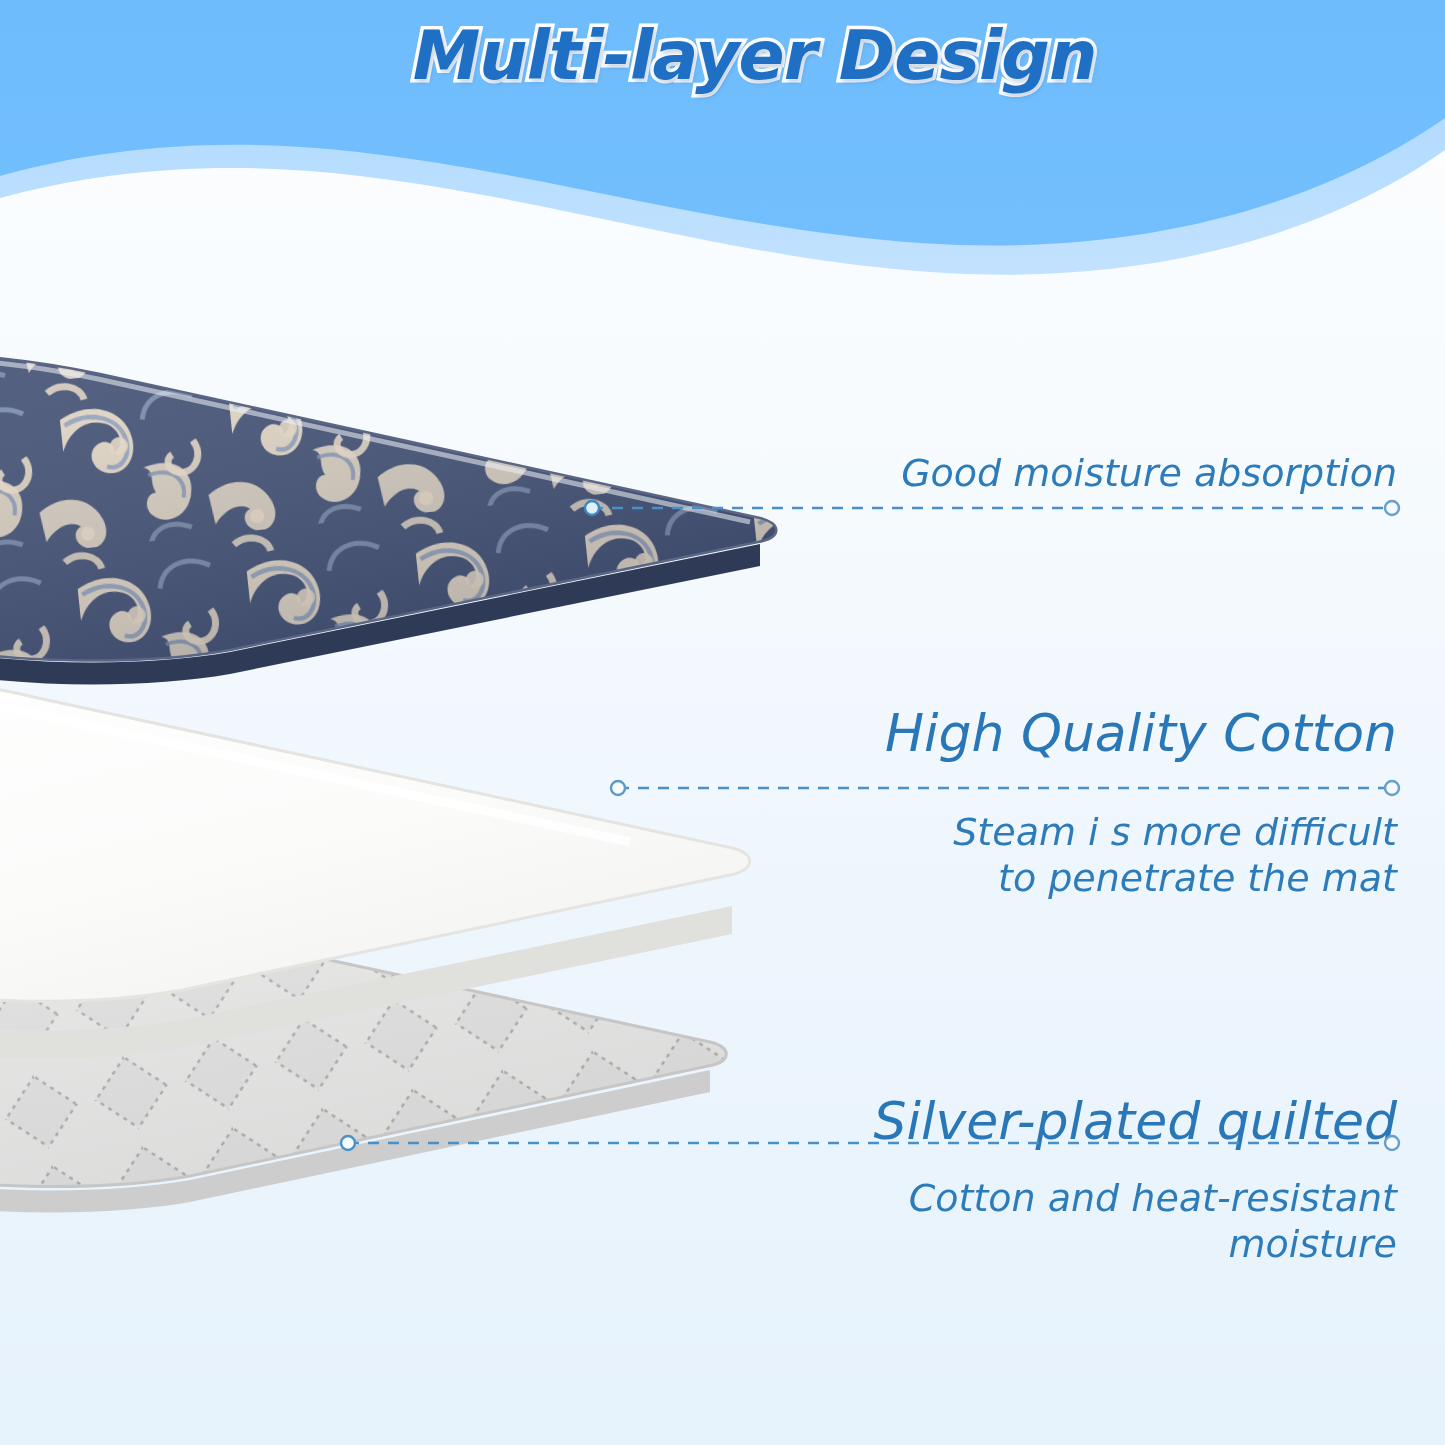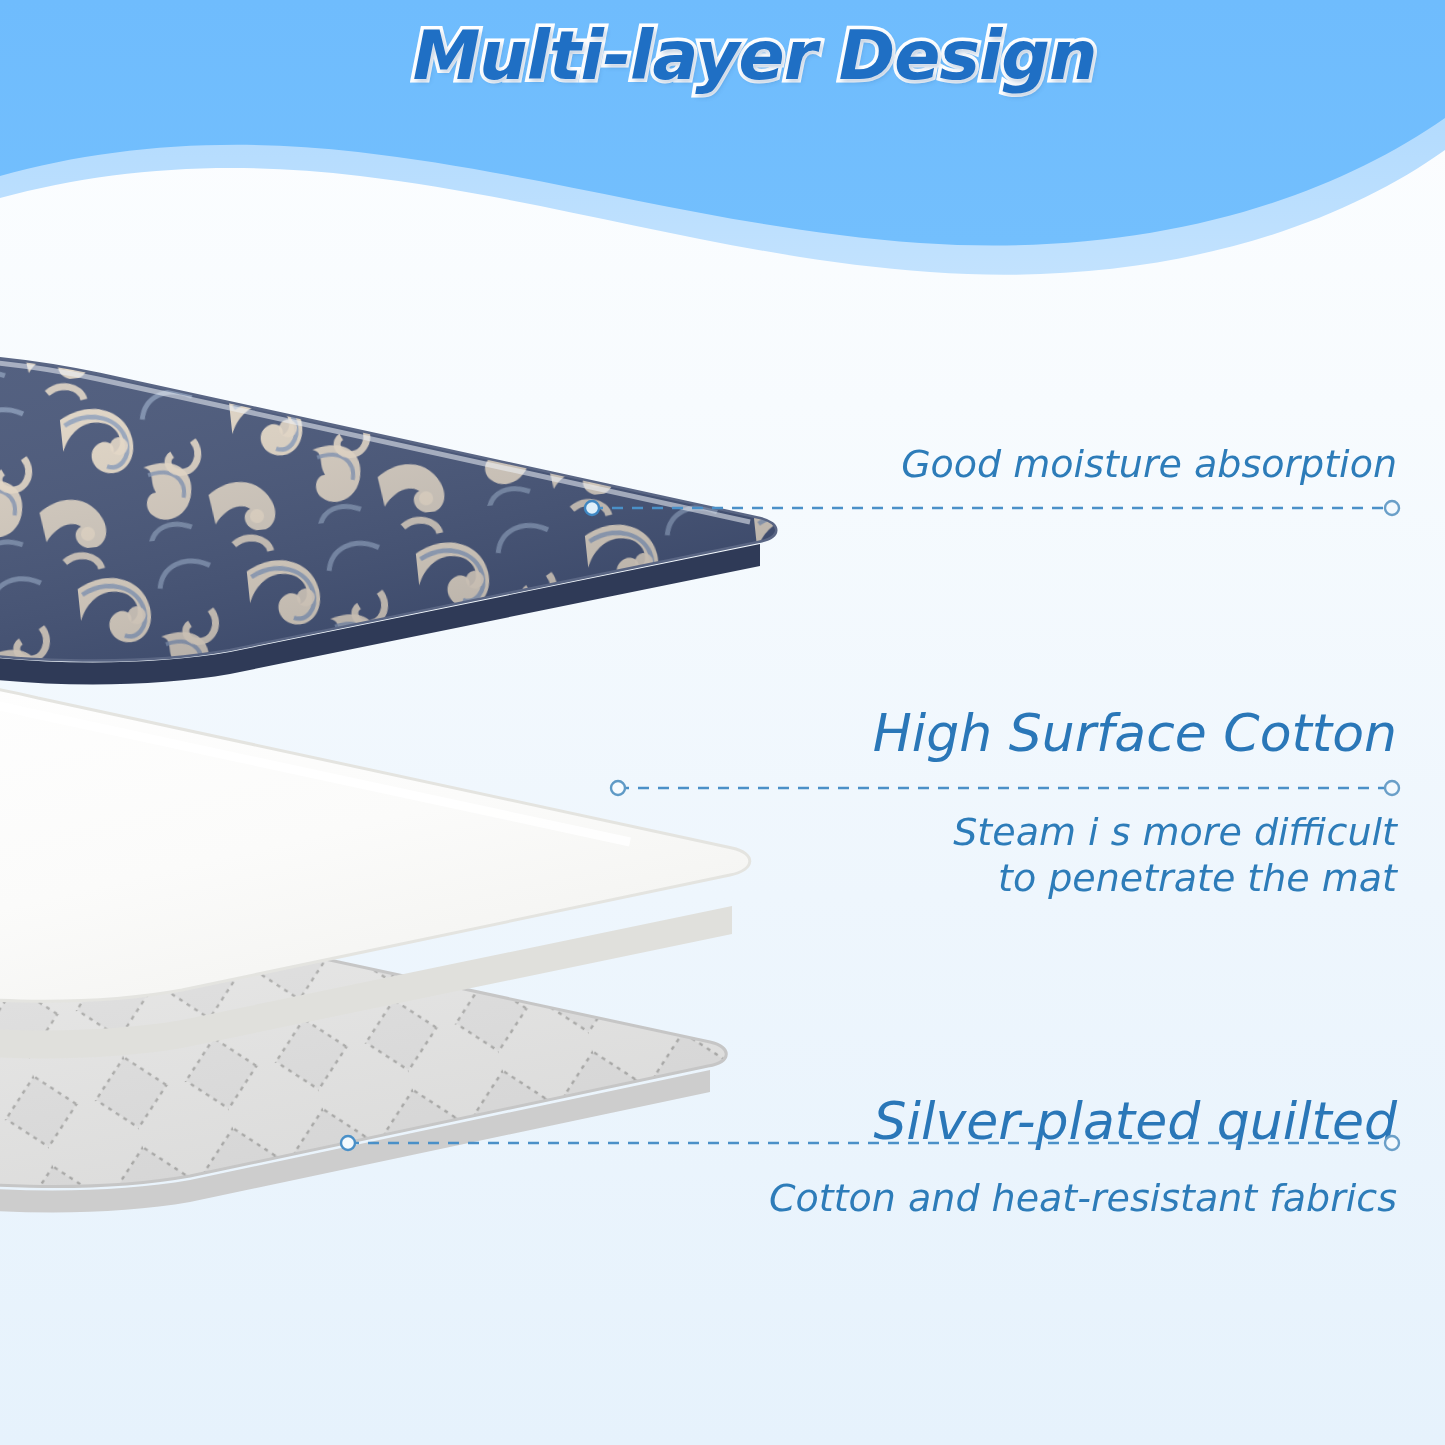--- a/index.html
+++ b/index.html
@@ -79,21 +79,21 @@
     font-style:italic;
     font-weight:400;
     font-size:38px;
     line-height:1.22;
     color:#2d7cb9;
     margin-top:8px;
   }
   .callout .c-sub span { display:block; }
 
   #callout-1 { top:424px; }
-  #callout-1 .c-sub { margin-top:17px; }
+  #callout-1 .c-sub { margin-top:26px; }
   #callout-2 { top:706px; }
   #callout-2 .c-sub { margin-top:48px; }
   #callout-3 { top:1058px;margin-top:36px; }
   #callout-3 .c-sub { margin-top:26px; }
 
   
   .leaders {
     position:absolute;
     left:0; top:0;
     width:1445px; height:1445px;
@@ -243,31 +243,31 @@
     </svg>
   </div>
 
   <div class="callout" id="callout-1">
     <div class="c-sub">
       <span>Good moisture absorption</span>
     </div>
   </div>
 
   <div class="callout" id="callout-2">
-    <div class="c-title">High Surface Cotton</div>
+    <div class="c-title">High Quality Cotton</div>
     <div class="c-sub">
       <span>Steam i s more difficult</span>
       <span>to penetrate the mat</span>
     </div>
   </div>
 
   <div class="callout" id="callout-3">
     <div class="c-title">Silver-plated quilted</div>
     <div class="c-sub">
-      <span>Cotton and heat-resistant fabrics</span>
+      <span>Cotton and heat-resistant moisture</span>
     </div>
   </div>
 
   <div class="leaders">
     <svg viewBox="0 0 1445 1445">
 
       <g>
         <line x1="592" y1="508" x2="1392" y2="508" stroke="#4a90c8" stroke-width="2.6" stroke-dasharray="11 9"></line>
         <circle cx="592" cy="508" r="7" fill="#dff0fb" stroke="#3f87c2" stroke-width="2.4"></circle>
         <circle cx="1392" cy="508" r="7" fill="#f3f9fe" stroke="#6a9fc8" stroke-width="2.4"></circle>

